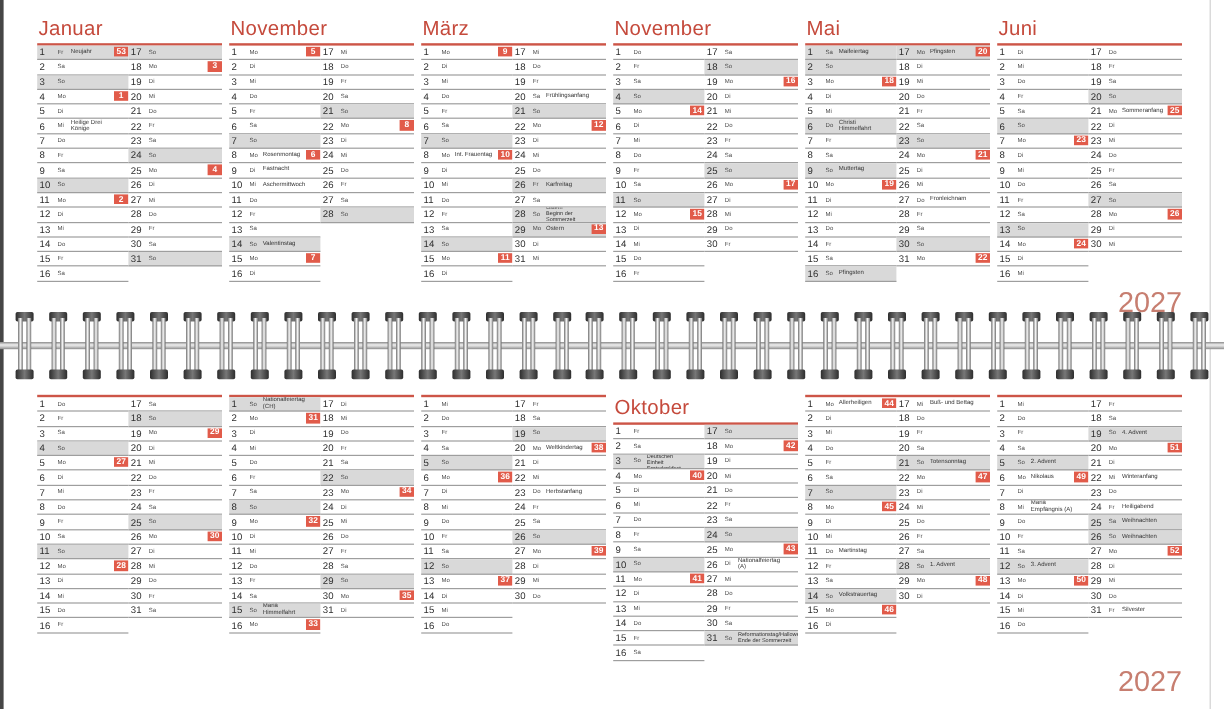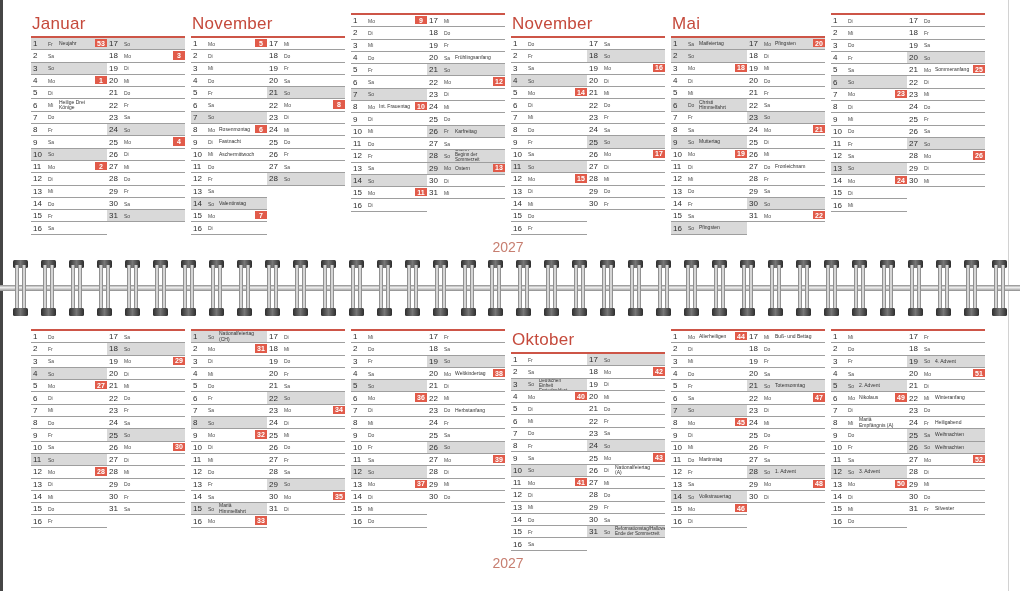--- a/index.html
+++ b/index.html
@@ -19,21 +19,21 @@
   .c{position:relative;box-sizing:border-box;display:flex;align-items:center;overflow:hidden;}
   .c.l{width:76px;}
   .c.r{width:78px;}
   .c.has{border-bottom:1px solid #9e9e9e;}
   .c.sh{background:#d9d9d9;}
   .num{font-size:8px;color:#2e2e2e;width:15px;padding-left:2px;flex:0 0 15px;}
   .wd{font-size:5px;color:#4a4a4a;flex:0 0 11px;}
   .hol{font-size:5px;color:#333;white-space:pre-line;line-height:1.08;flex:1;padding-right:13px;}
   .kw{position:absolute;right:0;top:1px;bottom:2px;width:12px;background:#e15b4a;color:#fff;
       font-size:7px;font-weight:bold;display:flex;align-items:center;justify-content:center;}
-  .year-row{text-align:center;margin-top:4px;font-size:14px;color:#c77e70;}
+  .year-row{text-align:right;margin-top:4px;font-size:24px;color:#c77e70;}
 
   .spiral{position:absolute;left:0;top:252px;width:1020px;height:72px;}
   .rail{position:absolute;left:0;right:0;top:33px;height:6px;
         background:linear-gradient(#8a8a8a,#eeeeee 40%,#cccccc 65%,#8a8a8a);}
   .rings{position:absolute;left:0;right:0;top:0;bottom:0;display:flex;
          justify-content:space-between;padding:0 13px;}
   .ring{position:relative;width:15px;height:56px;margin-top:8px;flex:0 0 15px;}
   .cap{position:absolute;left:0;right:0;height:8px;border-radius:1.5px;
        background:linear-gradient(90deg,#2d2d2d,#777 50%,#2d2d2d);}
   .cap.t{top:0;} .cap.b{bottom:0;}
@@ -374,20 +374,21 @@
             <div class="row">
               <div class="c l has">
                 <span class="num">16</span>
                 <span class="wd">Di</span>
               </div>
               <div class="c r"></div>
             </div>
           </div>
         </div>
         <div class="month">
+          <div class="month-title">März</div>
           <div class="grid">
             <div class="row">
               <div class="c l has">
                 <span class="num">1</span>
                 <span class="wd">Mo</span>
                 <span class="kw">9</span>
               </div>
               <div class="c r has">
                 <span class="num">17</span>
                 <span class="wd">Mi</span>
@@ -882,20 +883,21 @@
               <div class="c l has sh">
                 <span class="num">16</span>
                 <span class="wd">So</span>
                 <span class="hol">Pfingsten</span>
               </div>
               <div class="c r"></div>
             </div>
           </div>
         </div>
         <div class="month">
+          <div class="month-title">Juni</div>
           <div class="grid">
             <div class="row">
               <div class="c l has">
                 <span class="num">1</span>
                 <span class="wd">Di</span>
               </div>
               <div class="c r has">
                 <span class="num">17</span>
                 <span class="wd">Do</span>
               </div>

